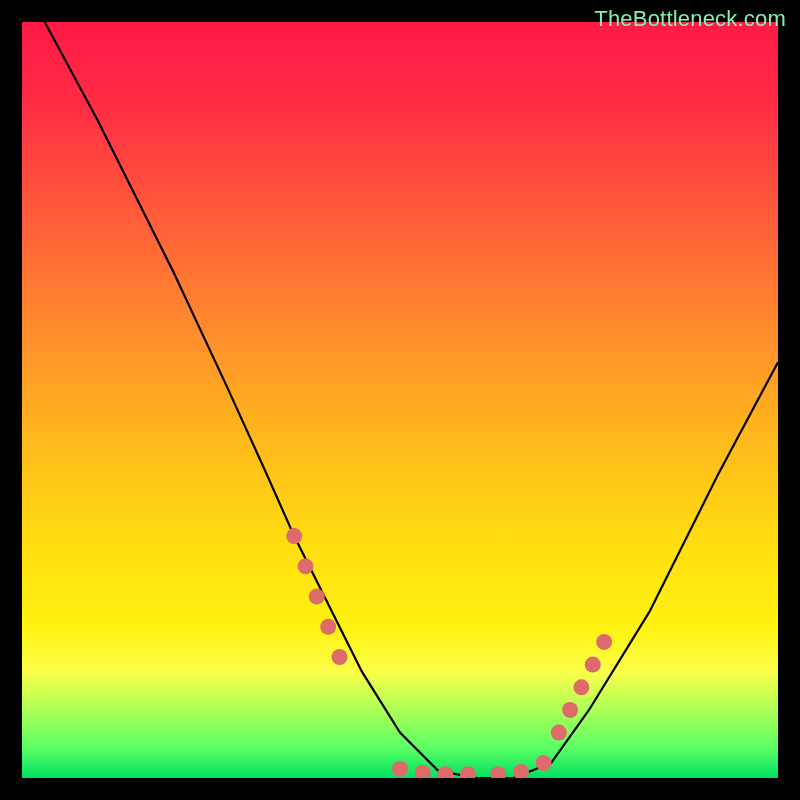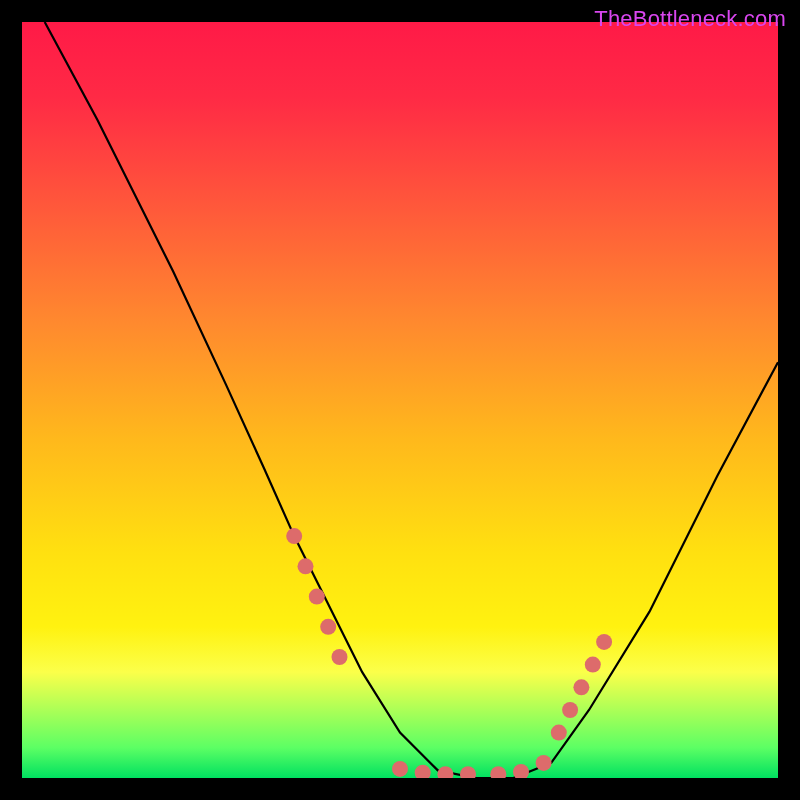--- a/index.html
+++ b/index.html
@@ -34,21 +34,21 @@
       #fff210 80%,
       #fbff4a 86%,
       #5cff64 96%,
       #00e060 100%
     );
   }
   .watermark {
     position: absolute;
     top: 6px;
     right: 14px;
-    color: #d946ef;
+    color: #86efac;
     font-size: 22px;
     font-weight: 500;
     letter-spacing: 0.2px;
     user-select: none;
   }
   svg.curve {
     position: absolute;
     left: 0;
     top: 0;
     width: 756px;

